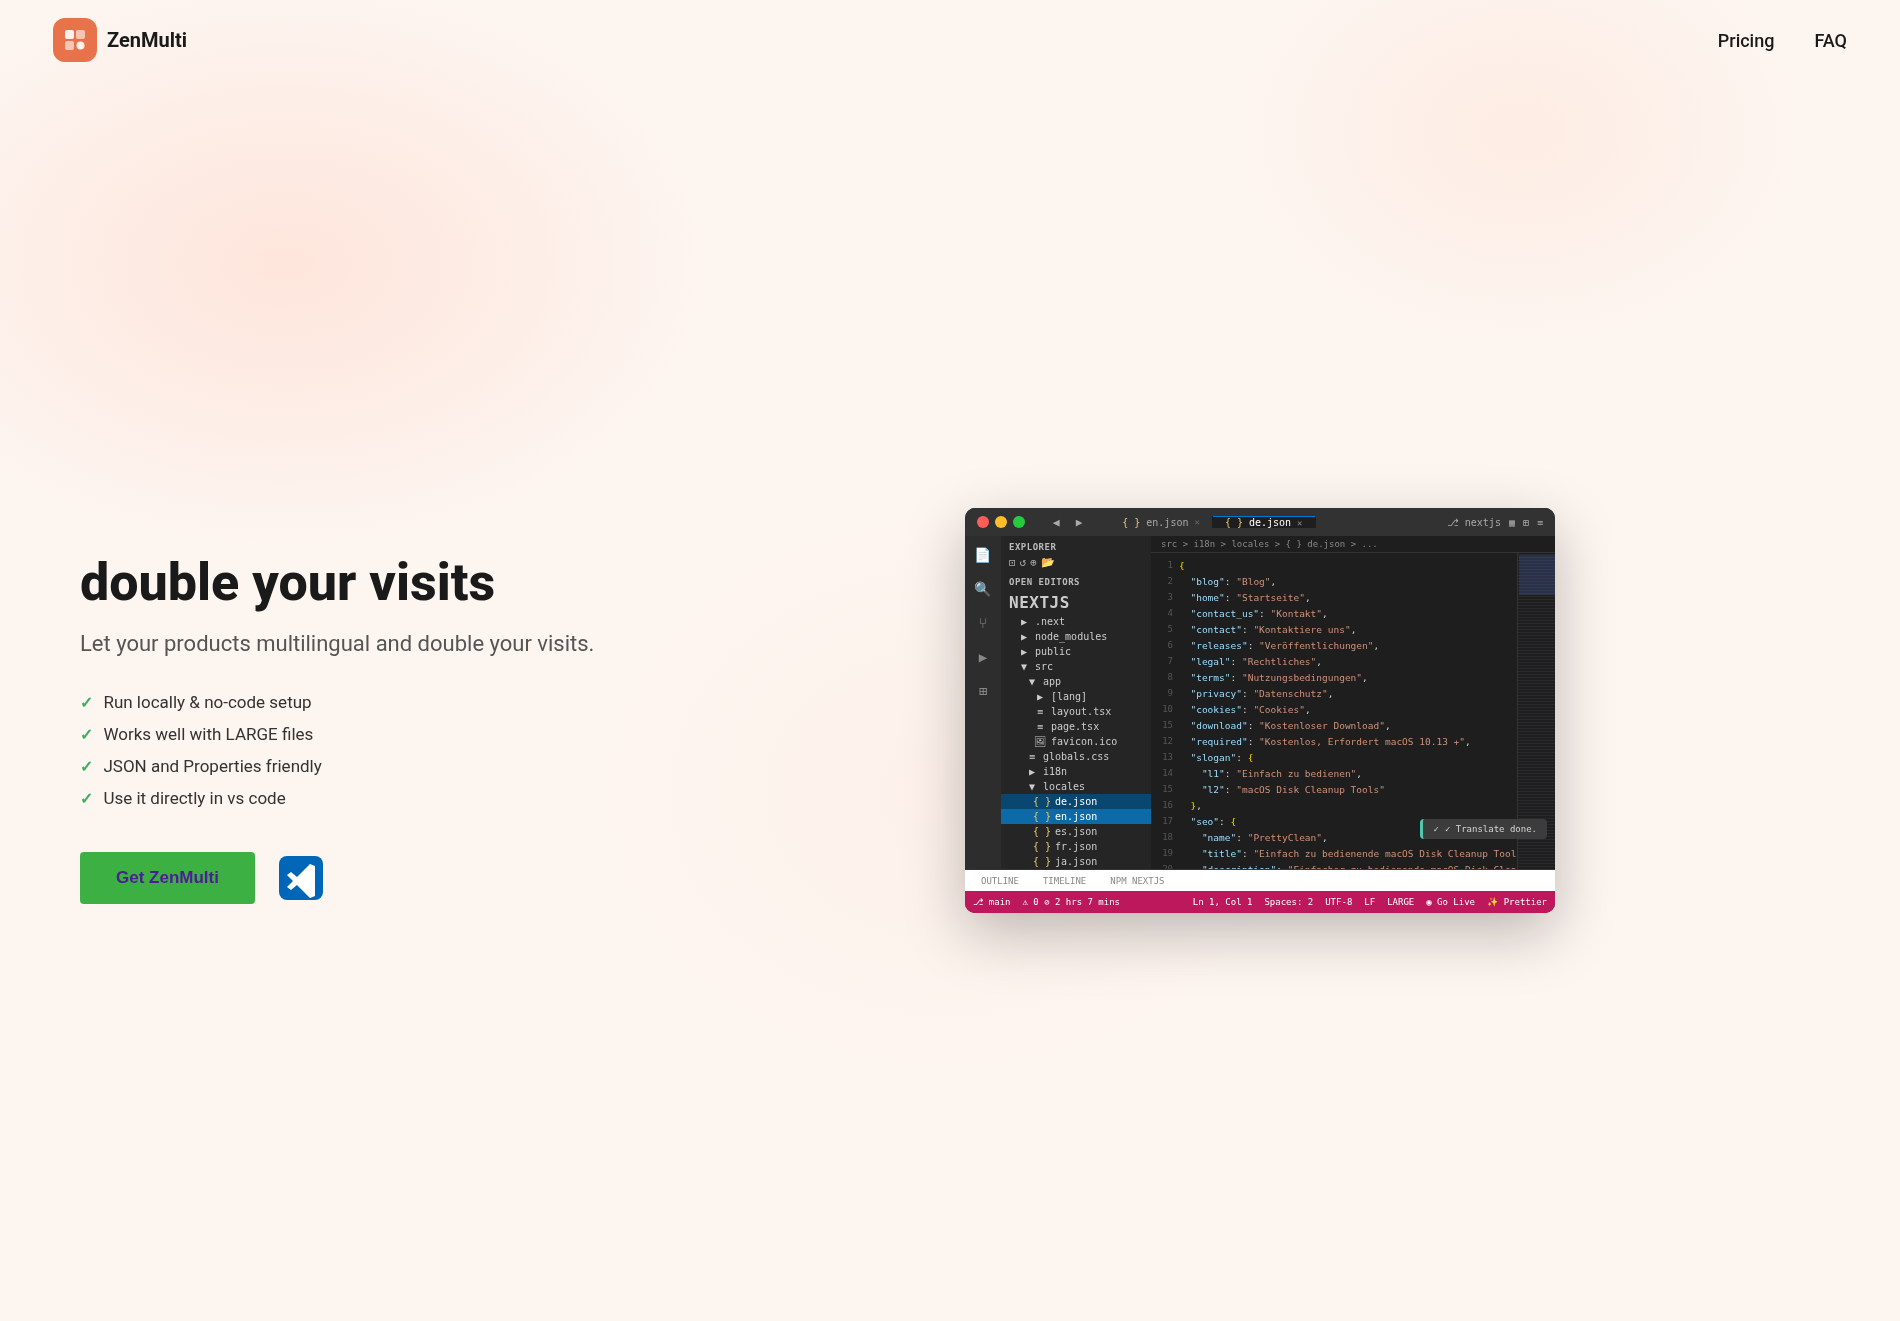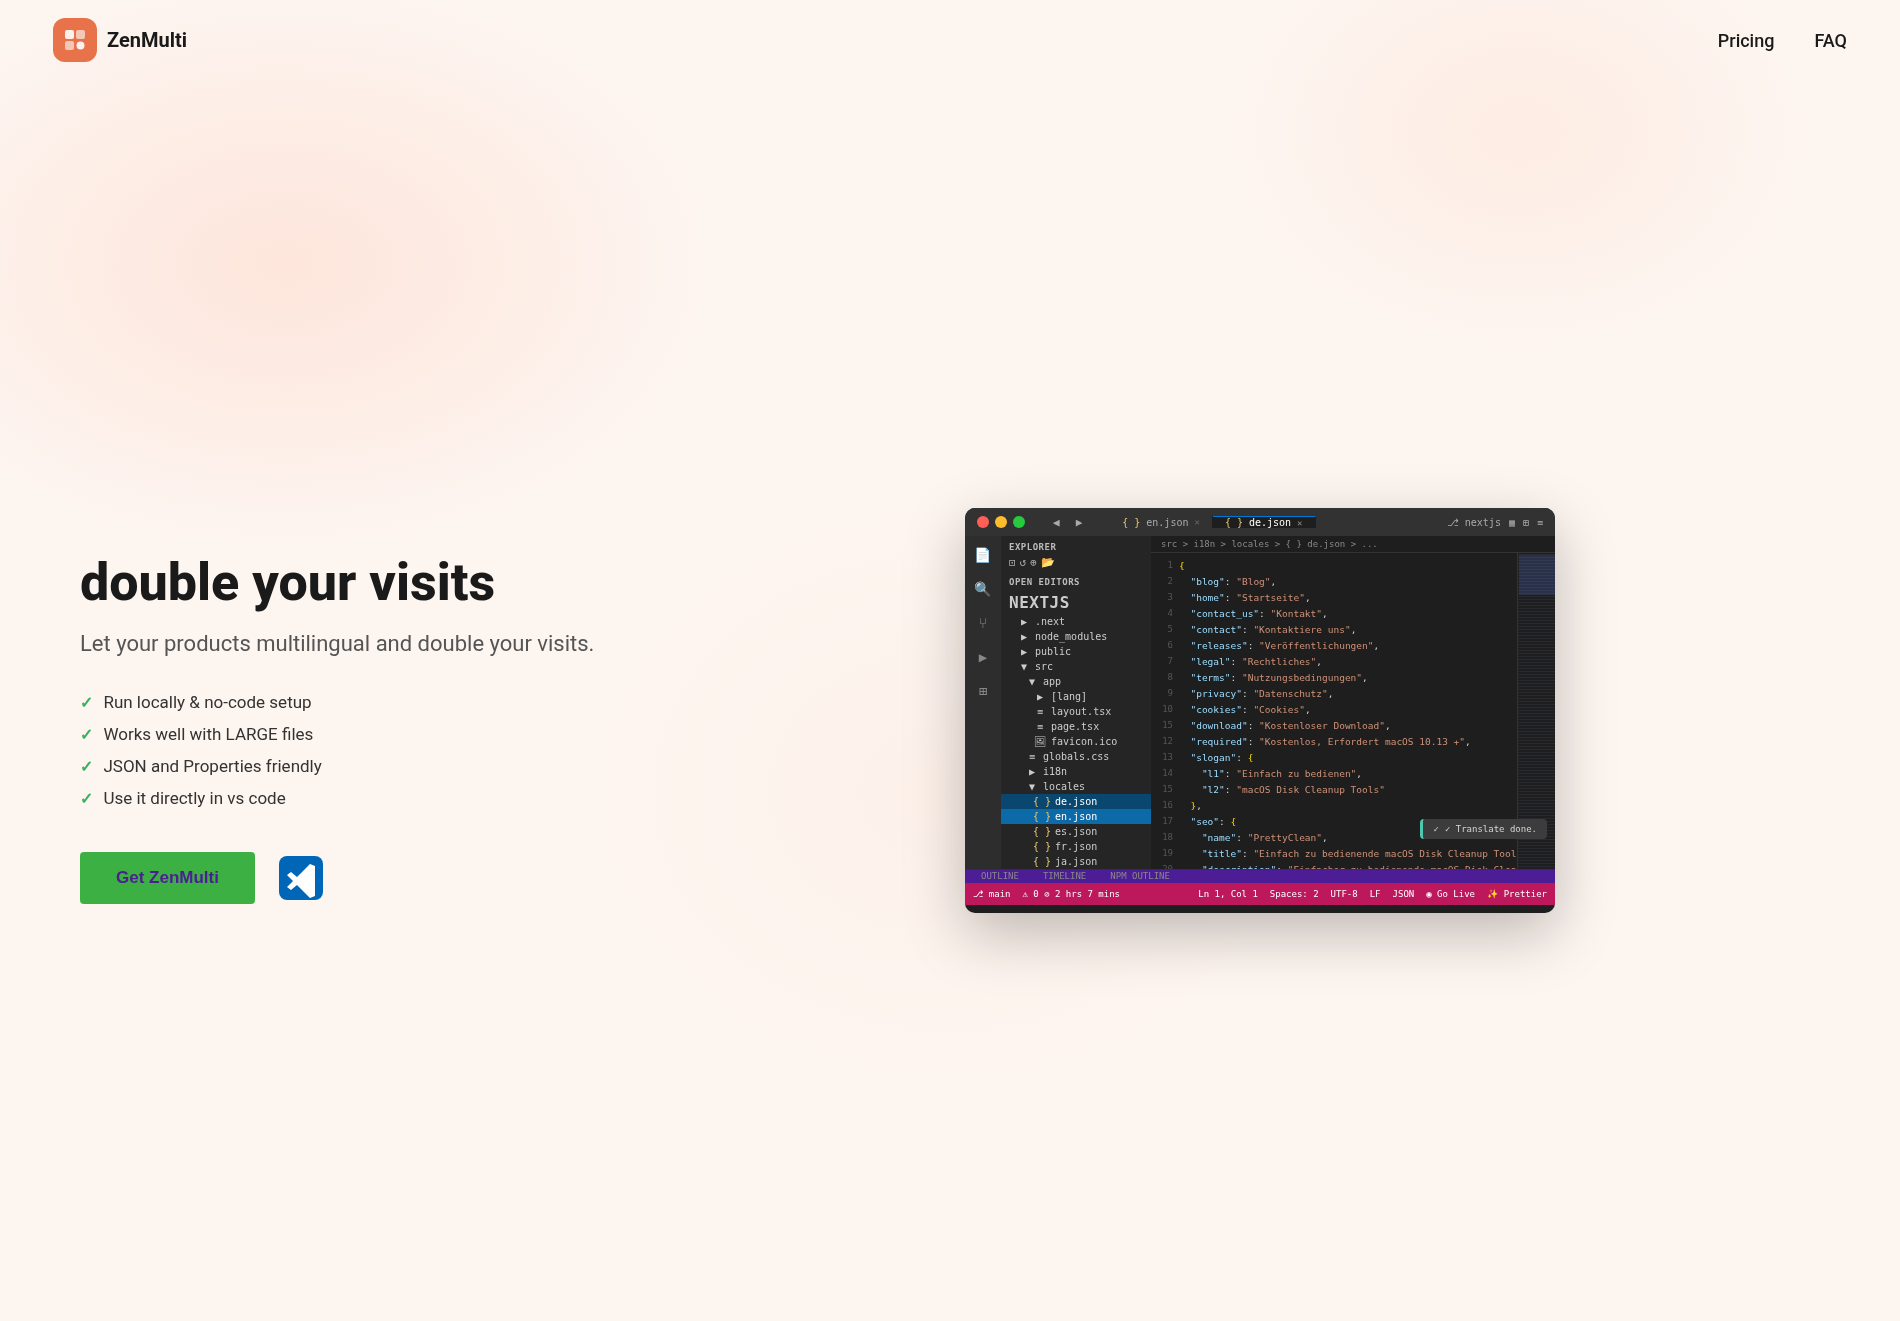--- a/index.html
+++ b/index.html
@@ -426,25 +426,25 @@
       border-radius: 4px;
       font-size: 9px;
       display: flex;
       align-items: center;
       gap: 6px;
       border-left: 3px solid #4ec9b0;
       z-index: 10;
     }
 
     .panel-bar {
-      height: 14px;
-      background: #4c1d95;
+      height: 22px;
+      background: #ffffff;
       border-top: 1px solid #333;
       display: flex;
-      align-items: flex-end;
+      align-items: center;
       padding: 0 8px;
       gap: 8px;
     }
 
     .panel-tab {
       font-size: 9px;
       color: #888;
       padding: 2px 8px;
       cursor: pointer;
     }
@@ -689,32 +689,32 @@
               <span>✓ Translate done.</span>
             </div>
           </div>
         </div>
 
       </div>
 
       <div class="panel-bar">
         <span class="panel-tab">OUTLINE</span>
         <span class="panel-tab">TIMELINE</span>
-        <span class="panel-tab">NPM OUTLINE</span>
+        <span class="panel-tab">NPM NEXTJS</span>
       </div>
 
       <div class="status-bar">
         <span>⎇ main</span>
         <span>⚠ 0 ⊘ 2 hrs 7 mins</span>
         <div class="status-right">
           <span>Ln 1, Col 1</span>
           <span>Spaces: 2</span>
           <span>UTF-8</span>
           <span>LF</span>
-          <span>JSON</span>
+          <span>LARGE</span>
           <span>◉ Go Live</span>
           <span>✨ Prettier</span>
         </div>
       </div>
 
     </div>
   </div>
 
 </div>
 

